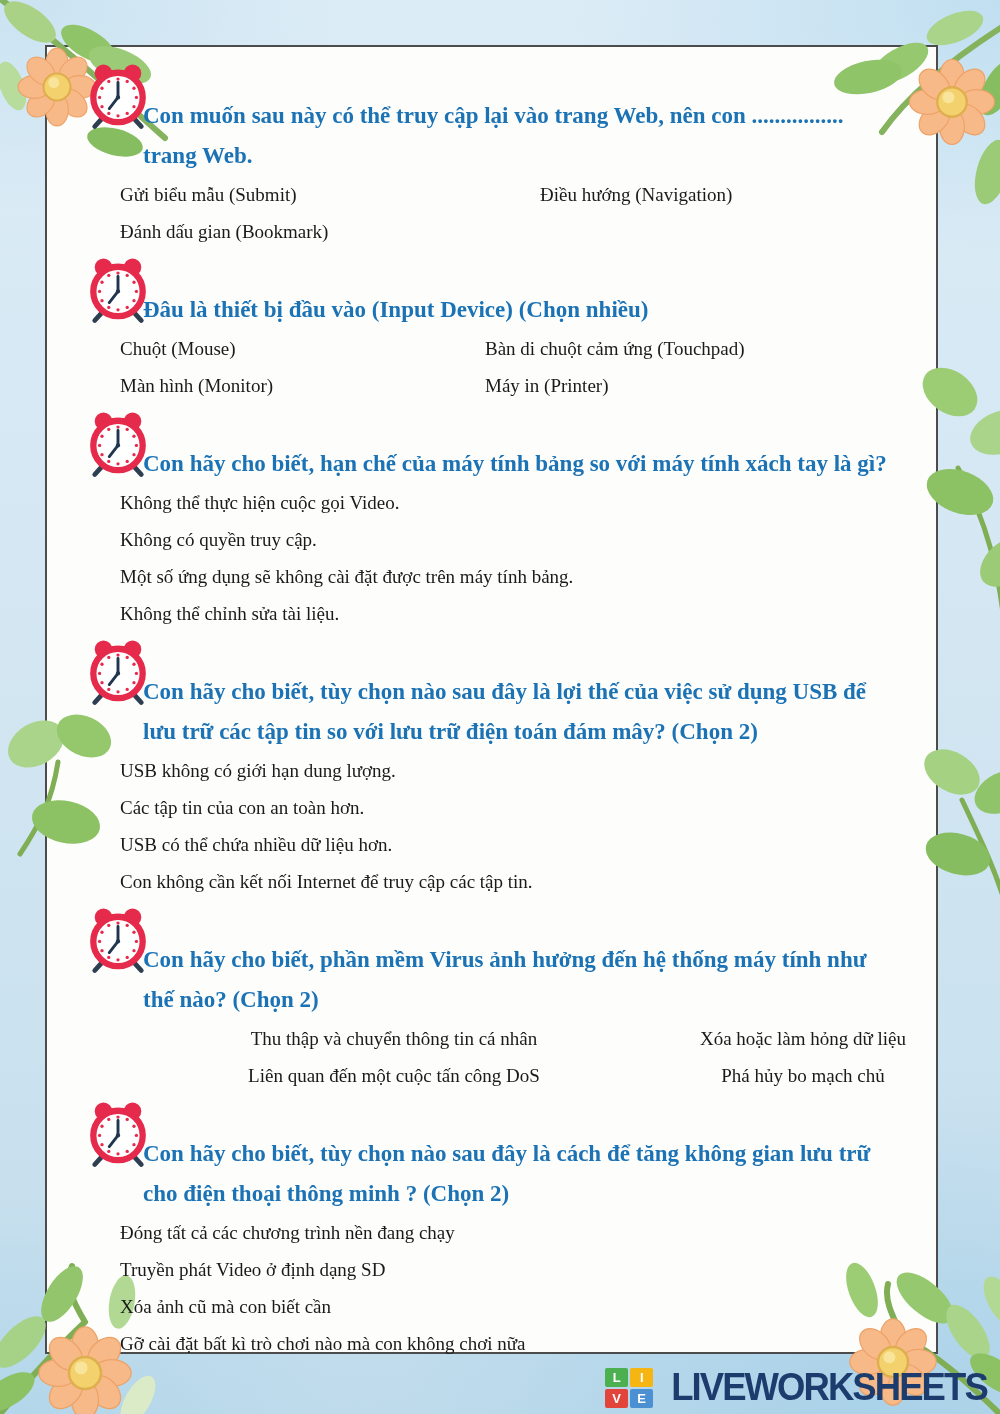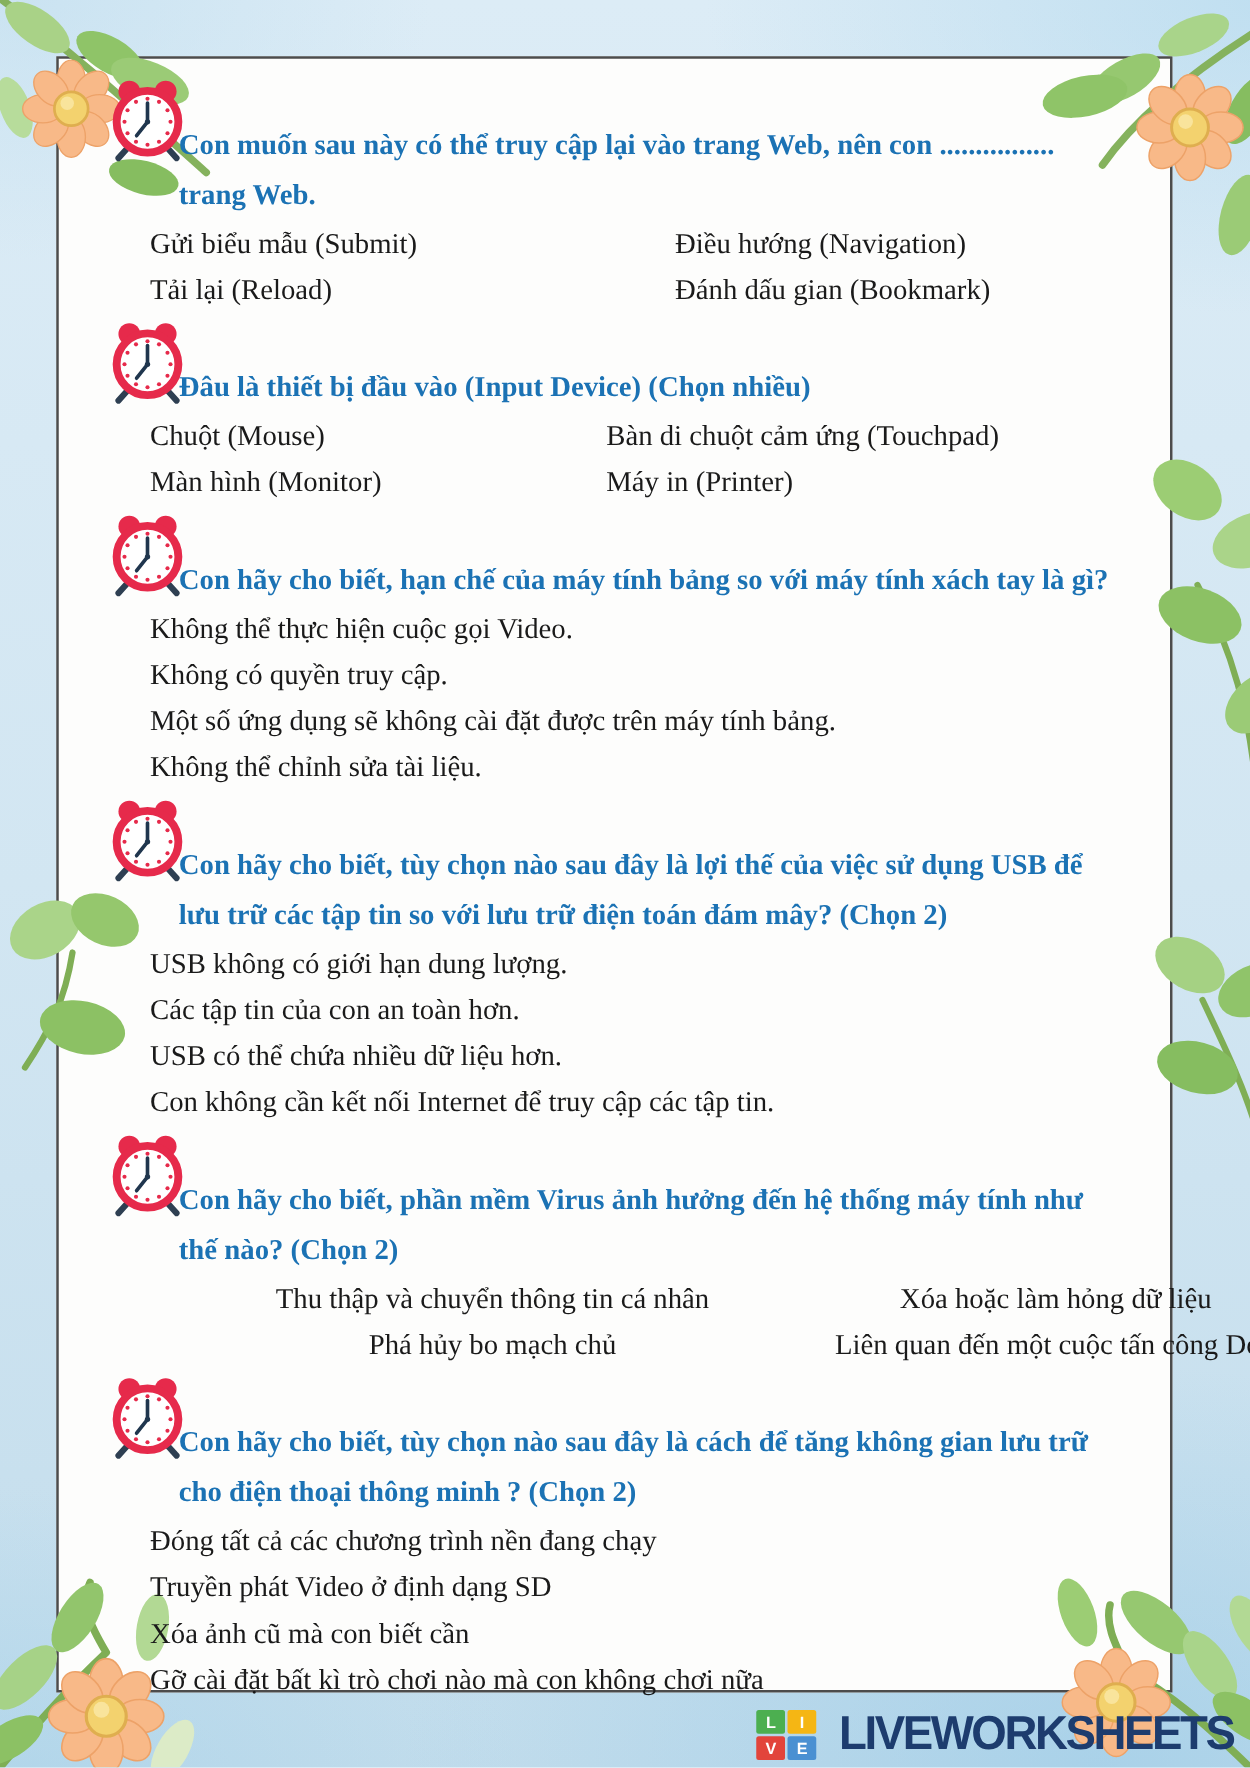--- a/index.html
+++ b/index.html
@@ -17,21 +17,21 @@
     position:absolute;left:45px;top:45px;width:889px;height:1305px;
     background:#fdfdfc;border:2px solid var(--sheet-border,#4c4c4c);z-index:1;
   }
   .deco{position:absolute;left:0;top:0;width:1000px;height:1414px;z-index:5;pointer-events:none;}
   .content{position:absolute;left:120px;top:47px;width:818px;z-index:10;}
   .question{position:relative;margin-top:40px;}
   .question.first{margin-top:49px;}
   .clock{position:absolute;left:-33px;top:-35px;width:62px;height:69px;}
   .q-title{margin-left:23px;font-weight:bold;font-size:23px;line-height:40px;color:var(--q-color,#1b72b4);}
   .t-line{white-space:nowrap;}
-  .opts{font-size:23px;line-height:37px;color:var(--a-color,#1a1a1a);}
+  .opts{font-size:19px;line-height:37px;color:var(--a-color,#1a1a1a);}
   .opt{white-space:nowrap;cursor:pointer;}
   .grid2{display:grid;}
   .cols-q1{grid-template-columns:420px 1fr;}
   .cols-q2{grid-template-columns:365px 1fr;}
   .cols-q5{grid-template-columns:548px 1fr;text-align:center;}
   .footer{position:absolute;right:13px;bottom:5px;z-index:10;display:flex;align-items:center;gap:5px;cursor:pointer;}
   .logo-squares{display:grid;grid-template-columns:23px 23px;grid-auto-rows:19px;gap:2px;}
   .logo-sq{display:flex;align-items:center;justify-content:center;color:#fff;
     font-family:"Liberation Sans",sans-serif;font-weight:bold;font-size:13px;border-radius:2px;}
   .logo-text{font-family:"Liberation Sans",sans-serif;font-weight:700;font-size:38px;
@@ -154,21 +154,20 @@
     <svg class="clock" viewBox="0 0 64 70">
         <use href="#clockdef"></use>
       </svg>
     <div class="q-title">
       <div class="t-line">Con muốn sau này có thể truy cập lại vào trang Web, nên con ................</div>
       <div class="t-line">trang Web.</div>
     </div>
     <div class="opts grid2 cols-q1">
       <div class="opt">Gửi biểu mẫu (Submit)</div>
       <div class="opt">Điều hướng (Navigation)</div>
-      <div class="opt">Tải lại (Reload)</div>
       <div class="opt">Đánh dấu gian (Bookmark)</div>
     </div>
   </section>
 
   <section class="question">
     <svg class="clock" viewBox="0 0 64 70">
         <use href="#clockdef"></use>
       </svg>
     <div class="q-title">
       <div class="t-line">Đâu là thiết bị đầu vào (Input Device) (Chọn nhiều)</div>
@@ -216,22 +215,22 @@
     <svg class="clock" viewBox="0 0 64 70">
         <use href="#clockdef"></use>
       </svg>
     <div class="q-title">
       <div class="t-line">Con hãy cho biết, phần mềm Virus ảnh hưởng đến hệ thống máy tính như</div>
       <div class="t-line">thế nào? (Chọn 2)</div>
     </div>
     <div class="opts grid2 cols-q5">
       <div class="opt">Thu thập và chuyển thông tin cá nhân</div>
       <div class="opt">Xóa hoặc làm hỏng dữ liệu</div>
+      <div class="opt">Liên quan đến một cuộc tấn công DoS</div>
       <div class="opt">Phá hủy bo mạch chủ</div>
-      <div class="opt">Liên quan đến một cuộc tấn công DoS</div>
     </div>
   </section>
 
   <section class="question">
     <svg class="clock" viewBox="0 0 64 70">
         <use href="#clockdef"></use>
       </svg>
     <div class="q-title">
       <div class="t-line">Con hãy cho biết, tùy chọn nào sau đây là cách để tăng không gian lưu trữ</div>
       <div class="t-line">cho điện thoại thông minh ? (Chọn 2)</div>

